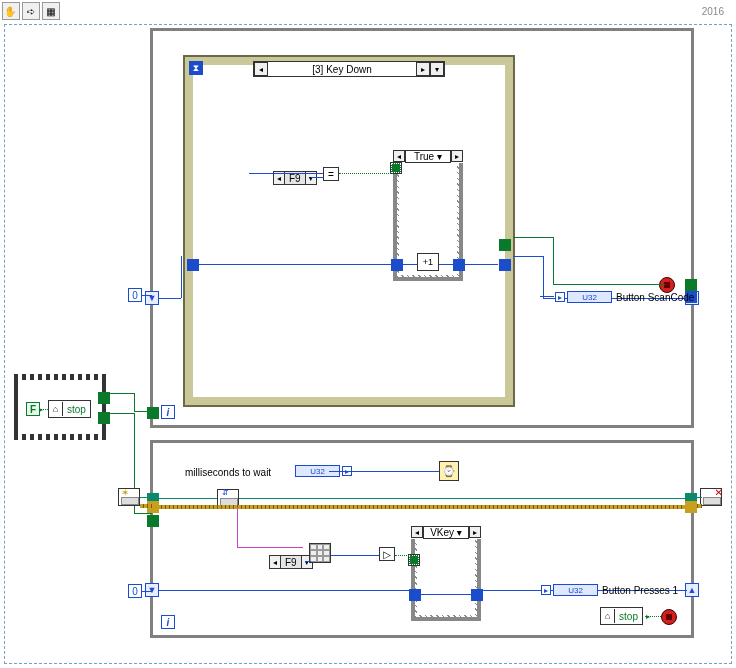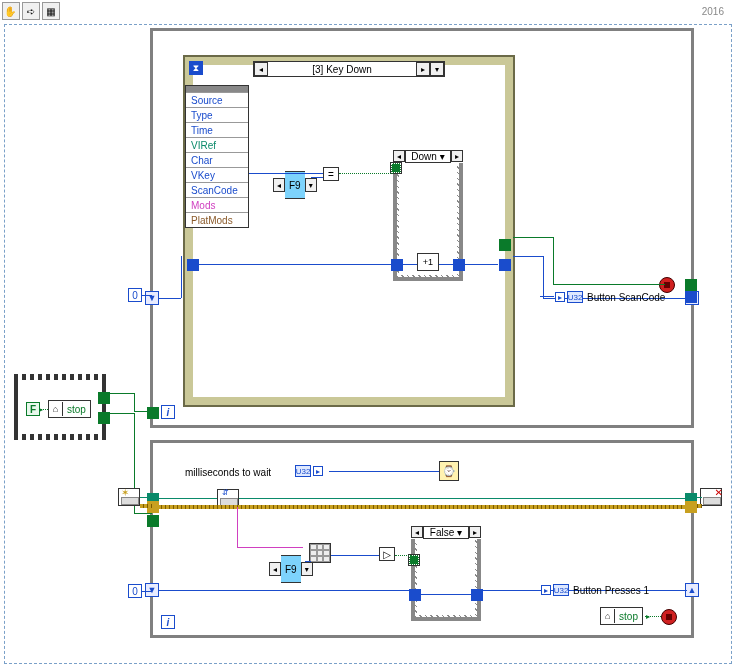--- a/index.html
+++ b/index.html
@@ -158,24 +158,24 @@
     font-size:10px;
   }
   .ring-const .left-a, .ring-const .right-a {
     width:12px; height:14px;
     border:1px solid #333;
     background:#f0f0f0;
     display:flex;align-items:center;justify-content:center;
     font-size:8px;
   }
   .ring-const .body {
-    height:28px;
+    height:14px;
     border:1px solid #333;
     border-left:none; border-right:none;
-    background:#7dd3fc;
+    background:#e5e5e5;
     padding:0 4px;
     display:flex;align-items:center;
   }
 
   .eq-node, .gt-node {
     position: absolute;
     width: 16px; height: 14px;
     border: 1px solid #333;
     background: #fff;
     display:flex;align-items:center;justify-content:center;
@@ -246,21 +246,21 @@
     height:14px;
     display:flex; align-items:center;
   }
   .u32-ind .arrow {
     width:10px; height:10px;
     background:#fff; border:1px solid #1a4ccc;
     display:flex;align-items:center;justify-content:center;
     color:#1a4ccc; font-size:8px;
   }
   .u32-ind .box {
-    width:16px; height:12px;
+    width:45px; height:12px;
     border:1px solid #1a4ccc;
     background:#dee8ff;
     color:#1a4ccc;
     font-size:8px; display:flex;align-items:center;justify-content:center;
     margin-left:2px;
   }
   .u32-ind .lbl { margin-left:4px; font-size:10px; }
 
   .local-var {
     position:absolute;
@@ -381,50 +381,38 @@
 
   <div class="event-struct">
     <div class="hourglass">⧗</div>
     <div class="event-selector">
       <div class="arrow-btn">◂</div>
       <div class="event-label">[3] Key Down</div>
       <div class="arrow-btn">▸</div>
       <div class="arrow-btn">▾</div>
     </div>
 
-    <div class="event-data-node">
-      <div class="hdr"></div>
-      <div class="row blue">Source</div>
-      <div class="row blue">Type</div>
-      <div class="row blue">Time</div>
-      <div class="row teal">VIRef</div>
-      <div class="row blue">Char</div>
-      <div class="row blue">VKey</div>
-      <div class="row blue">ScanCode</div>
-      <div class="row pink">Mods</div>
-      <div class="row brown">PlatMods</div>
-    </div>
 
     <div class="ring-const" style="left:80px; top:106px;">
       <div class="left-a">◂</div>
       <div class="body">F9</div>
       <div class="right-a">▾</div>
     </div>
 
     <div class="eq-node" style="left:130px; top:102px;">=</div>
 
     <div class="wire h" style="left:56px; top:108px; width:74px;"></div>
 
     <div class="wire h" style="left:118px; top:112px; width:12px;"></div>
 
     <div class="case-struct" style="left:200px; top:84px; width:70px; height:132px;">
       <div class="case-inner"></div>
       <div class="case-selector">
         <div class="arrow-btn">◂</div>
-        <div class="lbl"><span>Down</span> ▾</div>
+        <div class="lbl"><span>True</span> ▾</div>
         <div class="arrow-btn">▸</div>
       </div>
       <div class="case-sel-term"></div>
 
       <div class="inc-node" style="left:20px; top:100px;">+1</div>
 
       <div class="tunnel" style="left:-6px; top:106px;"></div>
       <div class="tunnel" style="right:-6px; top:106px;"></div>
       <div class="wire h" style="left:2px; top:111px; width:18px;"></div>
       <div class="wire h" style="left:42px; top:111px; width:18px;"></div>
@@ -542,21 +530,21 @@
   </div>
   <div class="wire h" style="left:152px; top:118px; width:6px;"></div>
 
   <div class="gt-node" style="left:226px; top:104px;">▷</div>
   <div class="wire h" style="left:178px; top:112px; width:48px;"></div>
 
   <div class="case-struct" style="left:258px; top:82px; width:70px; height:96px;">
     <div class="case-inner"></div>
     <div class="case-selector">
       <div class="arrow-btn">◂</div>
-      <div class="lbl"><span>False</span> ▾</div>
+      <div class="lbl"><span>VKey</span> ▾</div>
       <div class="arrow-btn">▸</div>
     </div>
     <div class="case-sel-term" style="top:26px;"></div>
 
     <div class="tunnel" style="left:-6px; top:60px;"></div>
     <div class="tunnel" style="right:-6px; top:60px;"></div>
     <div class="wire h" style="left:2px; top:65px; width:56px;"></div>
   </div>
 
   <div class="wire dotted-green" style="left:242px; top:112px; width:16px;"></div>

